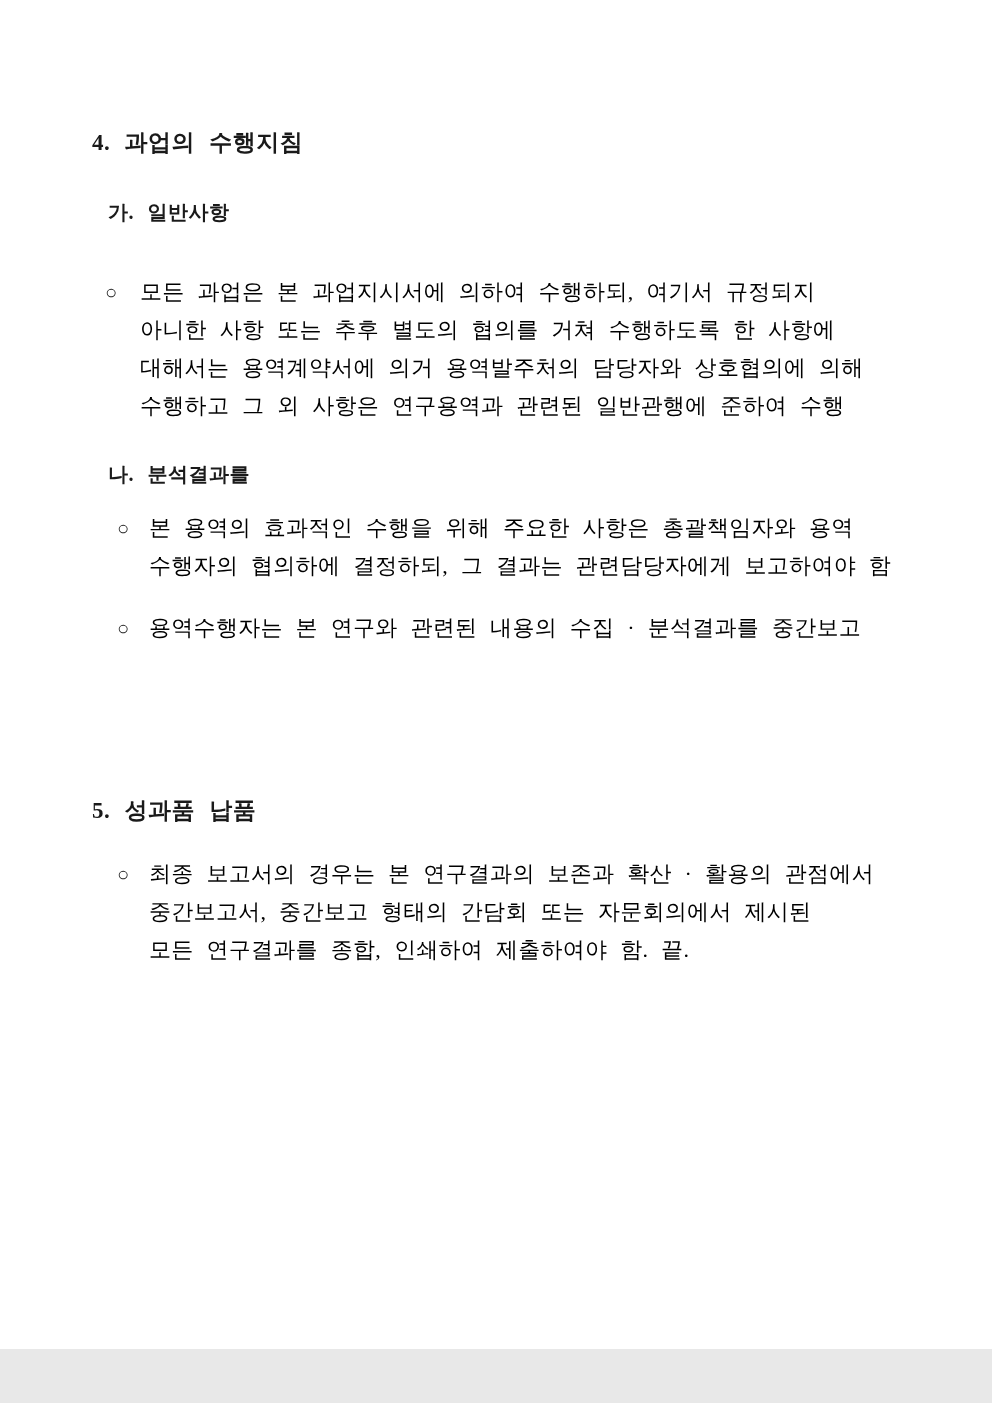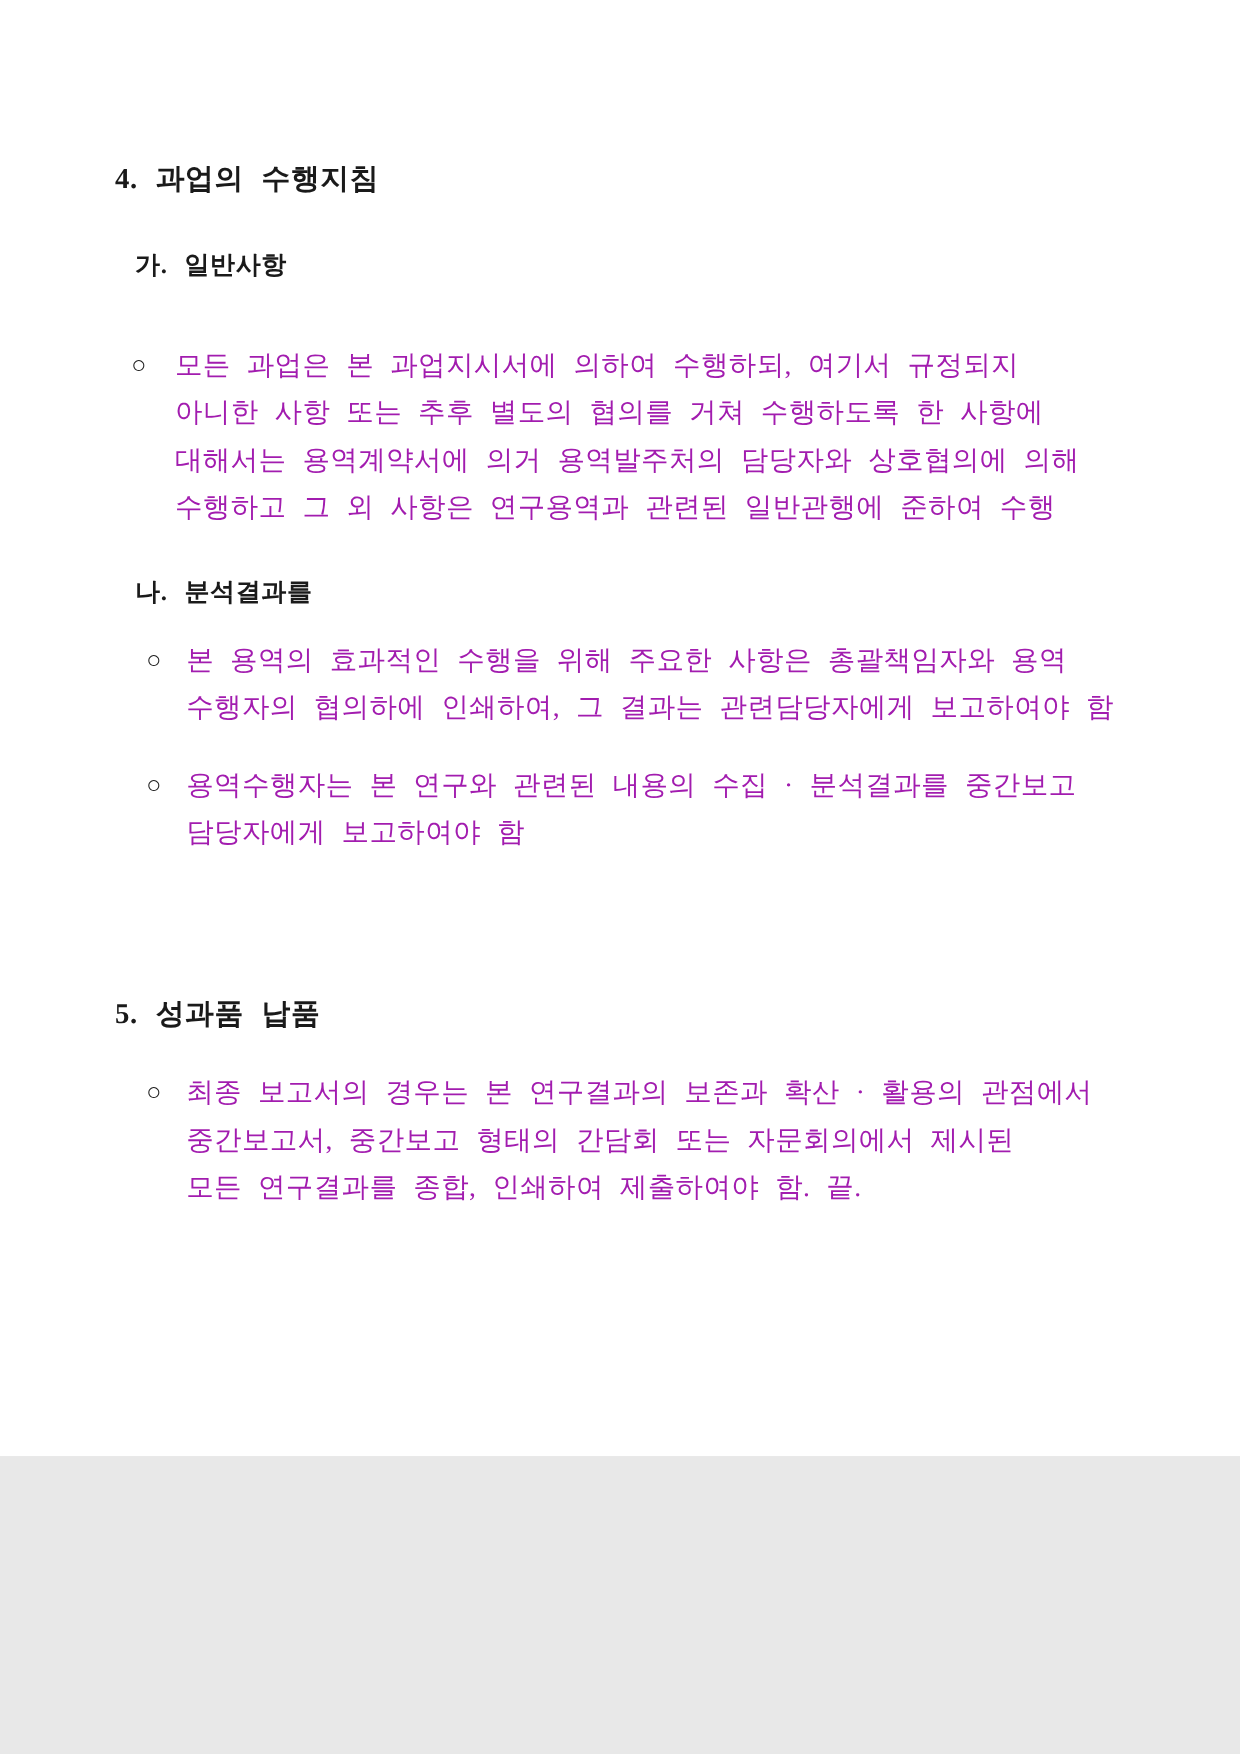--- a/index.html
+++ b/index.html
@@ -1,20 +1,20 @@
 <!DOCTYPE html>
 <html><head>
 <meta charset="utf-8">
 <style>
   * { margin: 0; padding: 0; box-sizing: border-box; }
   html, body { background: #e8e8e8; }
   .page {
     position: relative;
     width: 992px;
-    height: 1165px;
+    height: 1349px;
     margin: 0 auto;
     background: #ffffff;
     color: #1a1a1a;
     font-family: "Liberation Serif", "DejaVu Serif", serif;
     overflow: hidden;
   }
   .h-main {
     position: absolute;
     font-size: 23px;
     font-weight: bold;
@@ -46,21 +46,21 @@
   }
   .marker-w1 { width: 35px; }
   .marker-w2 { width: 32px; }
   .bullet-lines { flex: 1 1 auto; }
   .text-line {
     font-size: 22px;
     line-height: 38px;
     letter-spacing: 0.3px;
     word-spacing: 7px;
     white-space: nowrap;
-    color: #a21caf;
+    color: #000000;
   }
   .page-number {
     position: absolute;
     left: 0;
     width: 100%;
     text-align: center;
     font-size: 17px;
     color: #2a2a2a;
   }
 </style>
@@ -82,29 +82,28 @@
       <div class="text-line">수행하고 그 외 사항은 연구용역과 관련된 일반관행에 준하여 수행</div>
     </div>
   </div>
 
   <div class="h-sub" style="left:108px; top:461px;">나. 분석결과를</div>
 
   <div class="bullet-para" style="left:117px; top:509px; width:856px;">
     <span class="bullet-marker marker-w2">○</span>
     <div class="bullet-lines">
       <div class="text-line">본 용역의 효과적인 수행을 위해 주요한 사항은 총괄책임자와 용역</div>
-      <div class="text-line">수행자의 협의하에 인쇄하여, 그 결과는 관련담당자에게 보고하여야 함</div>
+      <div class="text-line">수행자의 협의하에 결정하되, 그 결과는 관련담당자에게 보고하여야 함</div>
     </div>
   </div>
 
   <div class="bullet-para" style="left:117px; top:609px; width:856px;">
     <span class="bullet-marker marker-w2">○</span>
     <div class="bullet-lines">
       <div class="text-line">용역수행자는 본 연구와 관련된 내용의 수집 · 분석결과를 중간보고</div>
-      <div class="text-line">담당자에게 보고하여야 함</div>
     </div>
   </div>
 
   <div class="h-main" style="left:92px; top:796px;">5. 성과품 납품</div>
 
   <div class="bullet-para" style="left:117px; top:855px; width:856px;">
     <span class="bullet-marker marker-w2">○</span>
     <div class="bullet-lines">
       <div class="text-line">최종 보고서의 경우는 본 연구결과의 보존과 확산 · 활용의 관점에서</div>
       <div class="text-line">중간보고서, 중간보고 형태의 간담회 또는 자문회의에서 제시된</div>

